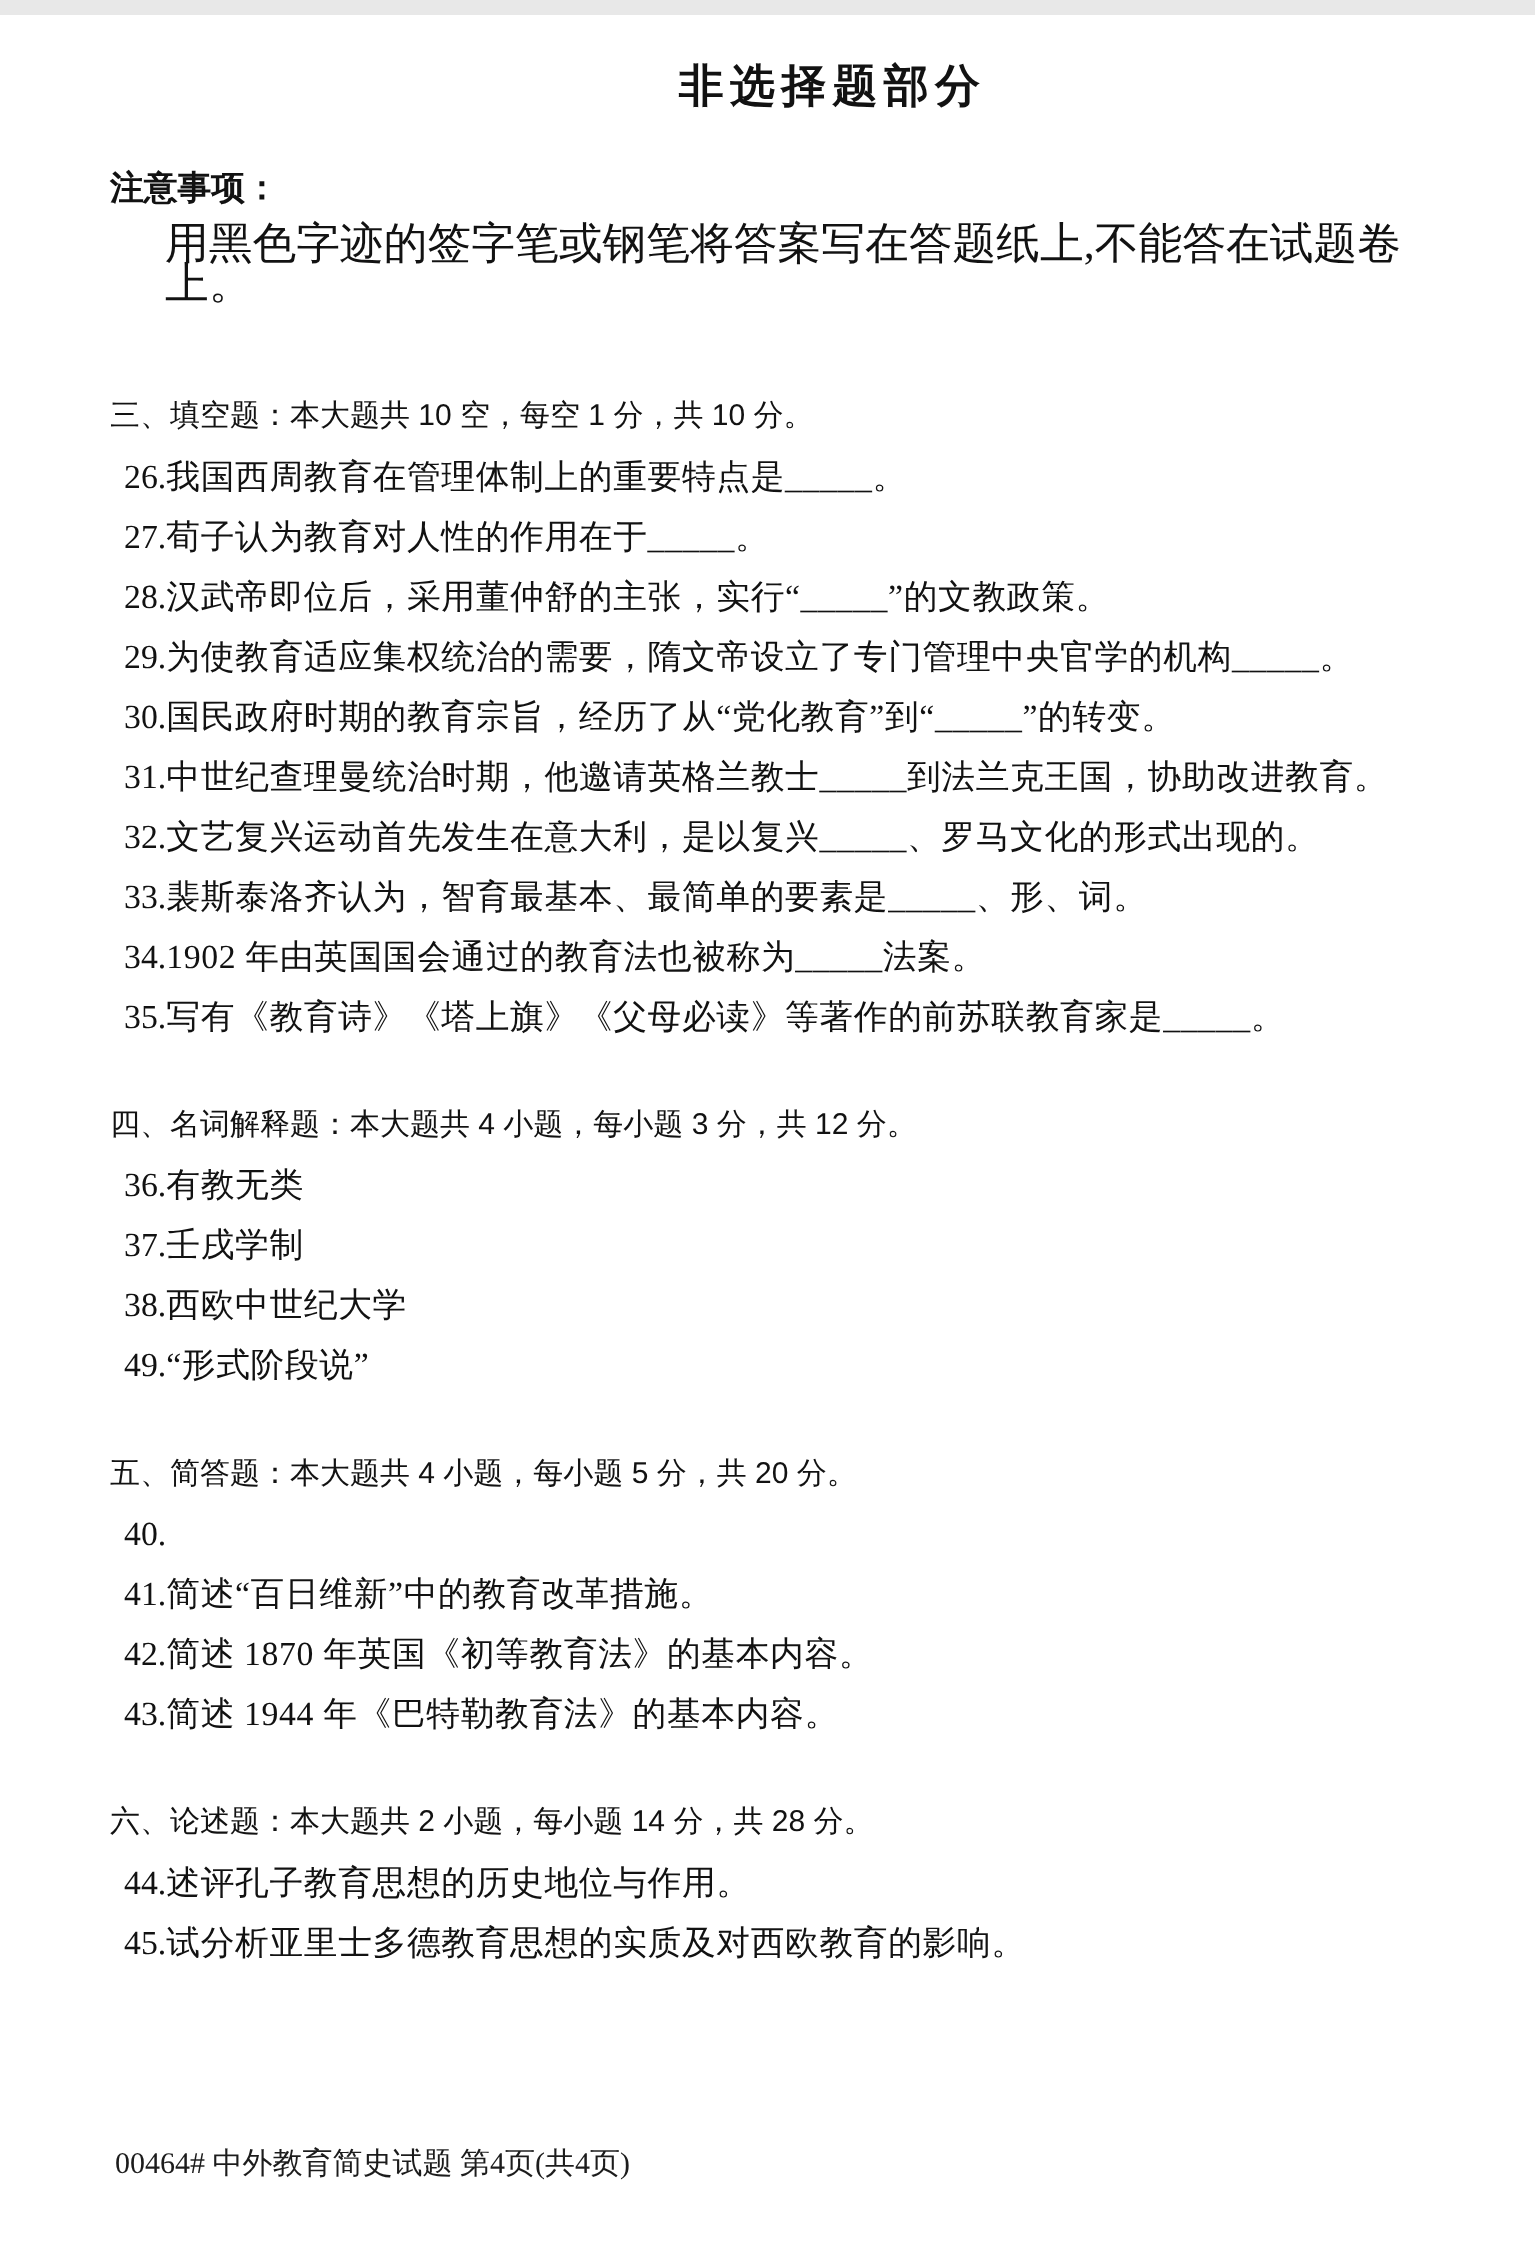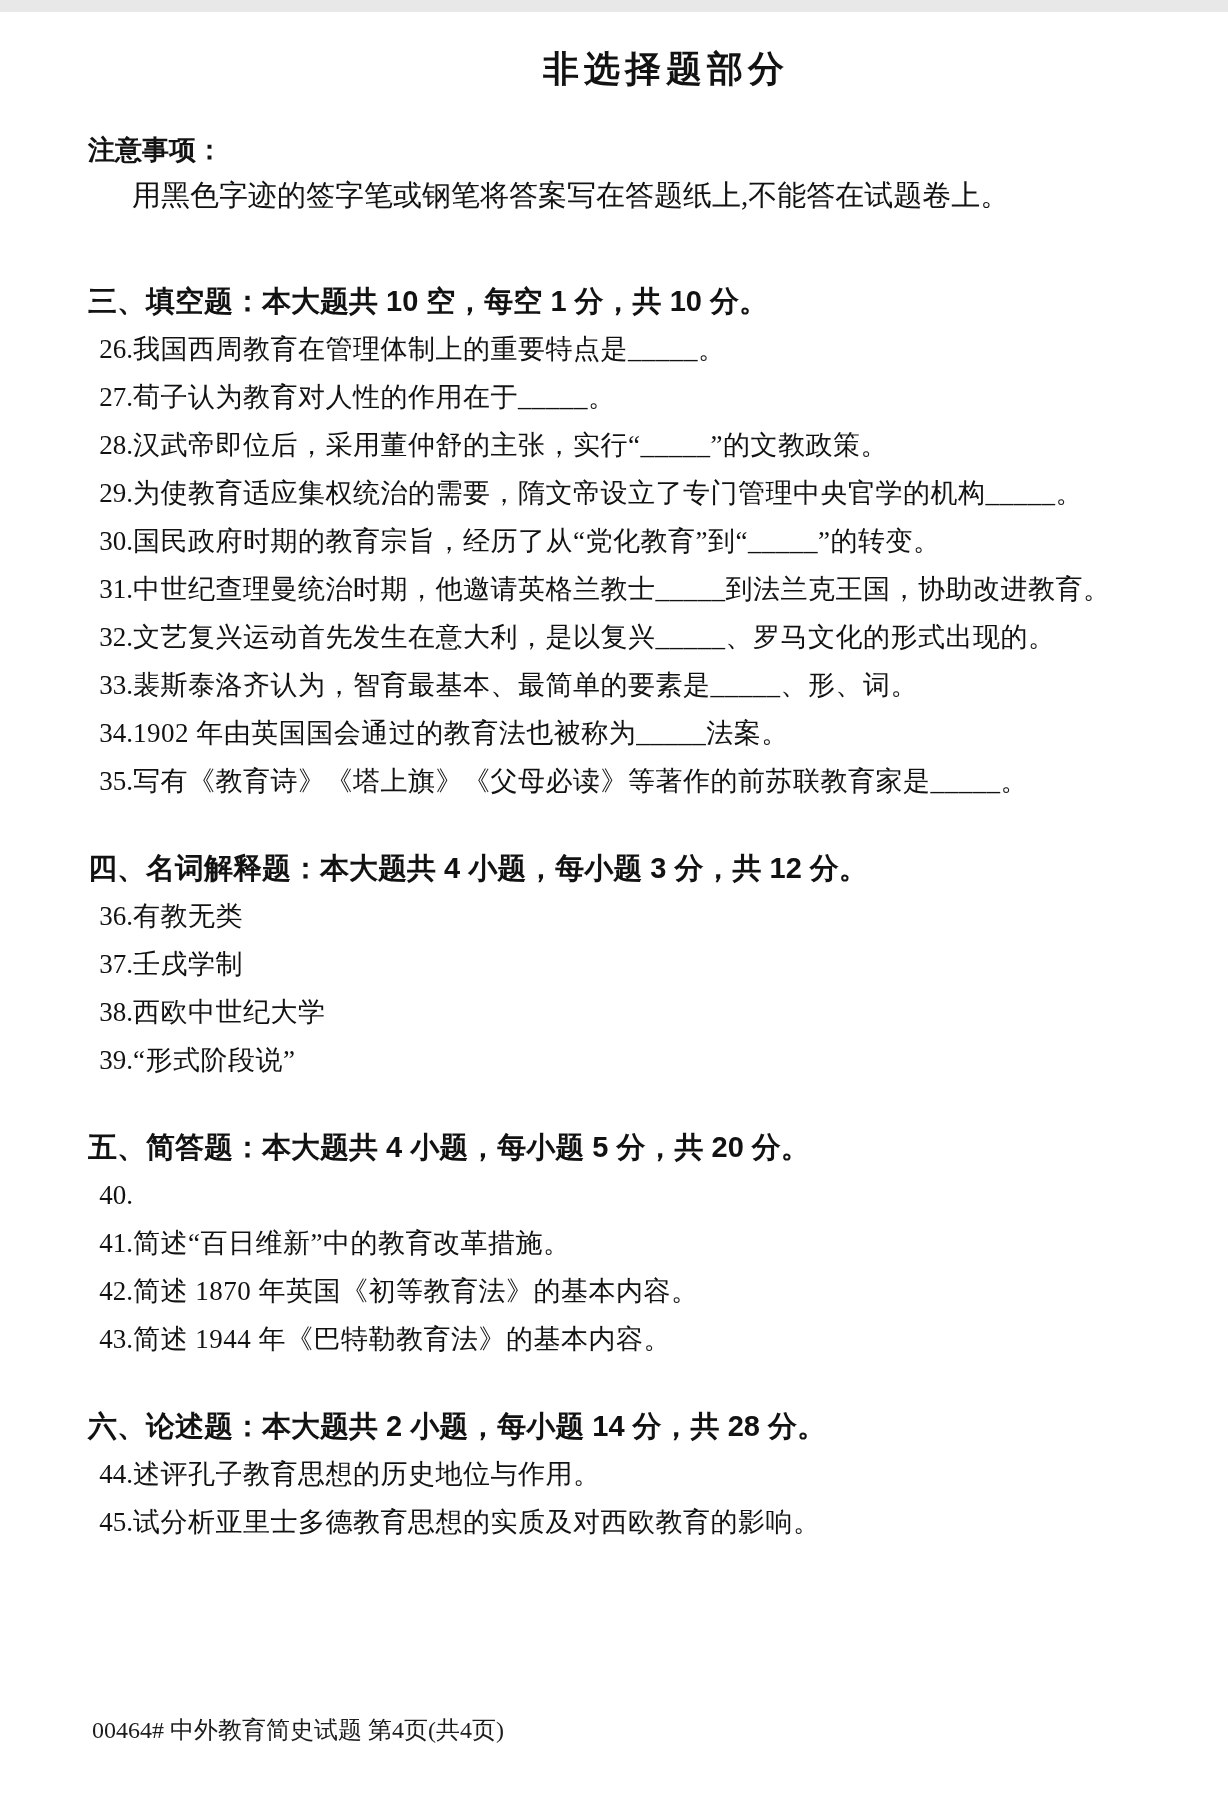--- a/index.html
+++ b/index.html
@@ -29,30 +29,30 @@
     white-space: nowrap;
   }
   .notice-heading {
     font-family: "Liberation Sans", "DejaVu Sans", sans-serif;
     font-weight: 700;
     font-size: 27px;
     line-height: 32px;
     margin-bottom: 13px;
   }
   .notice-text {
-    font-size: 29px;
+    font-size: 35px;
     line-height: 32px;
     margin-left: 44px;
   }
   .section { margin-top: 56px; }
   .section.first { margin-top: 74px; }
   .section-heading {
     font-family: "Liberation Sans", "DejaVu Sans", sans-serif;
-    font-weight: 700;
-    font-size: 29px;
+    font-weight: 400;
+    font-size: 24px;
     line-height: 32px;
     margin-bottom: 17px;
   }
   .question {
     display: flex;
     align-items: baseline;
     font-size: 27px;
     line-height: 30px;
     margin-bottom: 18px;
     white-space: nowrap;
@@ -138,21 +138,21 @@
       </div>
       <div class="question">
         <span class="q-num">37.</span>
         <span class="q-text">壬戌学制</span>
       </div>
       <div class="question">
         <span class="q-num">38.</span>
         <span class="q-text">西欧中世纪大学</span>
       </div>
       <div class="question">
-        <span class="q-num">39.</span>
+        <span class="q-num">49.</span>
         <span class="q-text">“形式阶段说”</span>
       </div>
     </div>
 
     <div class="section">
       <div class="section-heading">五、简答题：本大题共 4 小题，每小题 5 分，共 20 分。</div>
       <div class="question">
         <span class="q-num">40.</span>
       </div>
       <div class="question">

